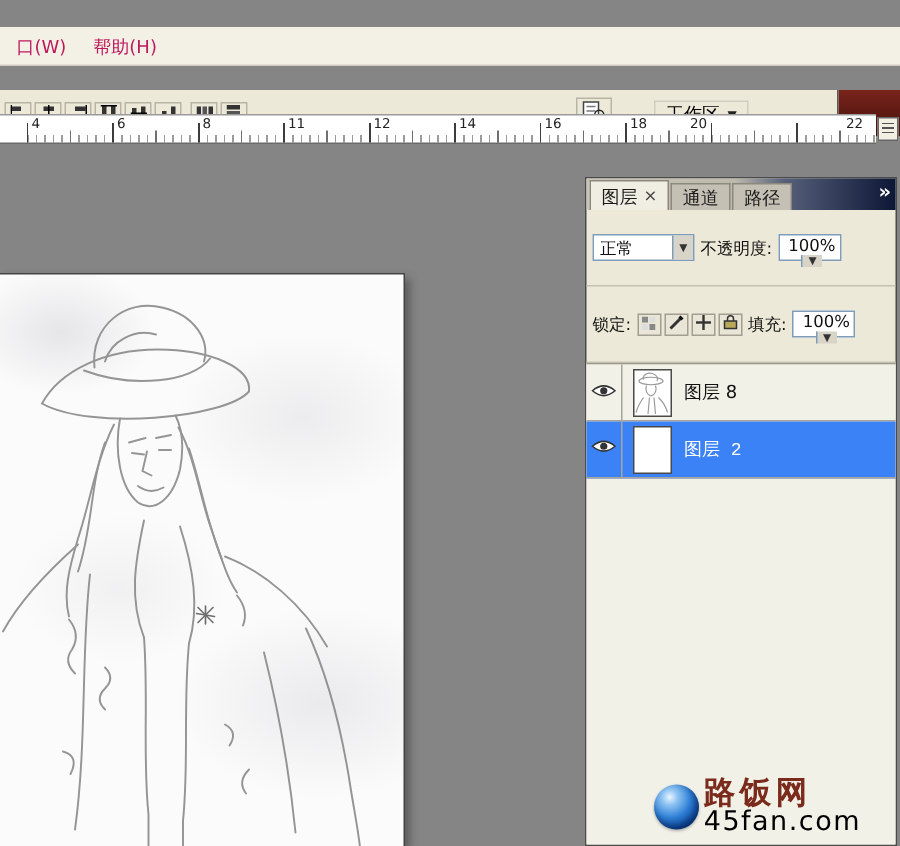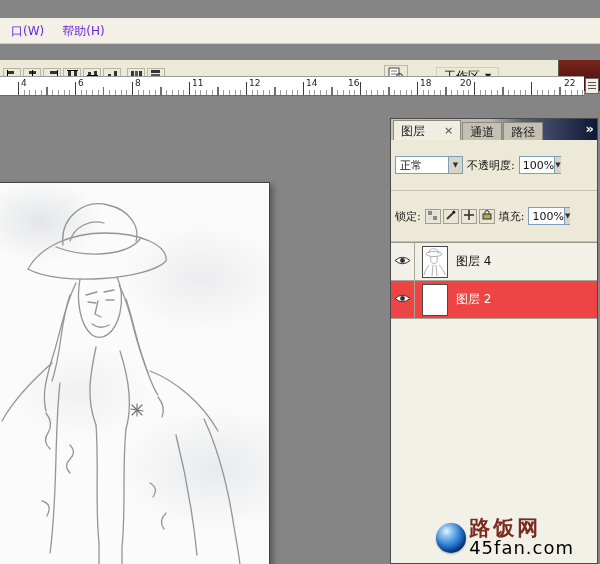--- a/index.html
+++ b/index.html
@@ -15,21 +15,21 @@
     background:linear-gradient(#3a80f0,#0b4fd0 55%,#0a43b2);
     color:#fff; font-weight:bold; line-height:18px; padding-left:5px;
     white-space:nowrap; overflow:hidden;
   }
   
   .menubar{
     position:absolute; top:18px; left:0; width:600px; height:26px;
     background:#f3f1e6; border-bottom:1px solid #cfccc0;
     display:flex; align-items:center; padding-left:2px;
   }
-  .menu-item{ padding:0 9px; height:20px; line-height:20px; color:#6d28d9; }
+  .menu-item{ padding:0 9px; height:20px; line-height:20px; color:#be185d; }
   
   .optionsbar{
     position:absolute; top:60px; left:0; width:600px; height:32px;
     background:#ece9d8; border-bottom:1px solid #a9a796;
   }
   .opt-group{ position:absolute; top:8px; display:flex; gap:2px; }
   .g1{left:3px;} .g2{left:63px;} .g3{left:127px;}
   .opt-btn{
     width:18px; height:17px; border:1px solid #b9b5a6; background:#ece9d8;
     display:flex; align-items:center; justify-content:center;
@@ -58,21 +58,21 @@
       repeating-linear-gradient(90deg,#3c3c3c 0 1px,transparent 1px 57px),
       repeating-linear-gradient(90deg,#6f6f6f 0 1px,transparent 1px 28.5px),
       repeating-linear-gradient(90deg,#9b9b9b 0 1px,transparent 1px 5.7px);
     background-size:100% 13px,100% 8px,100% 5px;
     background-position:18px 100%,18px 100%,18px 100%;
     background-repeat:no-repeat;
     border-top:1px solid #9a9a9a; border-bottom:1px solid #6a6a6a;
   }
   .ruler-num{ position:absolute; top:1px; font-size:9px; color:#222; }
   .rn0{left:21px}.rn1{left:78px}.rn2{left:135px}.rn3{left:192px}.rn4{left:249px}
-  .rn5{left:306px}.rn6{left:348px}.rn7{left:420px}.rn8{left:460px}.rn9{left:564px}
+  .rn5{left:306px}.rn6{left:363px}.rn7{left:420px}.rn8{left:460px}.rn9{left:564px}
   .ruler-corner{
     position:absolute; top:78px; left:585px; width:14px; height:16px;
     background:#f2f0e4; border:1px solid #666;
     display:flex; align-items:center; justify-content:center;
   }
   .corner-lines{ width:8px; height:8px;
     background:repeating-linear-gradient(#555 0 1px,transparent 1px 3px); }
   
   .canvas{
     position:absolute; left:0; top:182px; width:270px; height:382px;
@@ -93,21 +93,21 @@
     display:flex; flex-direction:column;
   }
   .tabstrip{
     height:21px; flex:0 0 21px; position:relative;
     display:flex; align-items:flex-end; padding-left:2px;
     background:linear-gradient(90deg,#c9c5b9 0%,#bdb9ad 48%,#56607a 64%,#0d1736 100%);
   }
   .tab{
     height:18px; line-height:16px; padding:0 7px;
     background:#c4c0b4; border:1px solid #8b887c; border-bottom:none;
-    margin-right:1px; color:#1a1a1a; display:flex; align-items:center; gap:19px;
+    margin-right:1px; color:#1a1a1a; display:flex; align-items:center; gap:4px;
   }
   .tab.active{ background:#f0eee2; height:20px; }
   .tab-close{ font-size:11px; color:#444; }
   .panel-more{
     position:absolute; right:3px; top:2px; color:#fff;
     font-size:13px; font-weight:bold;
   }
   .ctrl-row{
     flex:0 0 25px; display:flex; align-items:center; gap:4px;
     padding:16px 4px; font-size:11px; color:#111;
@@ -119,33 +119,33 @@
     display:flex; align-items:center; justify-content:space-between;
     padding-left:4px; font-size:11px;
   }
   .dd-btn{
     width:14px; height:16px; background:#d8d4c8; border-left:1px solid #7f9db9;
     font-size:7px; color:#333; display:flex; align-items:center; justify-content:center;
   }
   .valbox{
     width:42px; height:18px; background:#fff; border:1px solid #7f9db9;
     display:flex; align-items:center; justify-content:space-between;
-    padding-left:3px; font-size:11px;
+    padding-left:3px; font-size:11px;flex-direction:column;
   }
   .lockicons{ display:flex; gap:2px; }
   .mini{
     width:16px; height:15px; border:1px solid #a39f90; background:#e9e6d7;
     display:flex; align-items:center; justify-content:center;
   }
   .layer-list{ flex:1; background:#f2f1e8; border-top:1px solid #9a968a; }
   .layer-row{
     height:38px; display:flex; align-items:center;
     border-bottom:1px solid #a8a49a; background:#f2f1e8; color:#111;
   }
-  .layer-row.selected{ background:#ef4444; color:#fff; }
+  .layer-row.selected{ background:#3b82f6; color:#fff;font-family:Liberation Mono, monospace; }
   .eye-cell{
     width:24px; height:100%; flex:0 0 24px;
     display:flex; align-items:center; justify-content:center;
     border-right:1px solid #a8a49a;
   }
   .thumb{
     width:26px; height:32px; border:1px solid #4a4a4a; background:#fff;
     margin:0 8px 0 7px; position:relative; overflow:hidden; flex:0 0 26px;
   }
   .thumb.white{ background:#fff; }
@@ -398,21 +398,21 @@
               <g stroke="#9a9a9a" fill="none" stroke-width="0.8">
                 <path d="M6 6 C5 3 9 1 12 2 C15 3 16 5 15 7"></path>
                 <ellipse cx="11" cy="7" rx="8" ry="2.5"></ellipse>
                 <path d="M8 10 C7 13 8 16 11 17 C14 16 15 13 14 10"></path>
                 <path d="M6 18 C4 21 2 24 1 28"></path>
                 <path d="M16 18 C19 21 21 24 22 28"></path>
                 <path d="M10 18 L9 29 M13 18 L14 29"></path>
               </g>
             </svg>
         </div>
-        <span class="layer-name">图层 4</span>
+        <span class="layer-name">图层 8</span>
       </div>
 
       <div class="layer-row selected">
         <div class="eye-cell">
           <span><svg width="17" height="11" viewBox="0 0 17 11">
                 <path d="M1 5.5 Q8.5 -1 16 5.5 Q8.5 12 1 5.5 Z" fill="#fff" stroke="#333"></path>
                 <circle cx="8.5" cy="5.5" r="2.4" fill="#333"></circle>
               </svg></span>
         </div>
         <div class="thumb white"></div>

